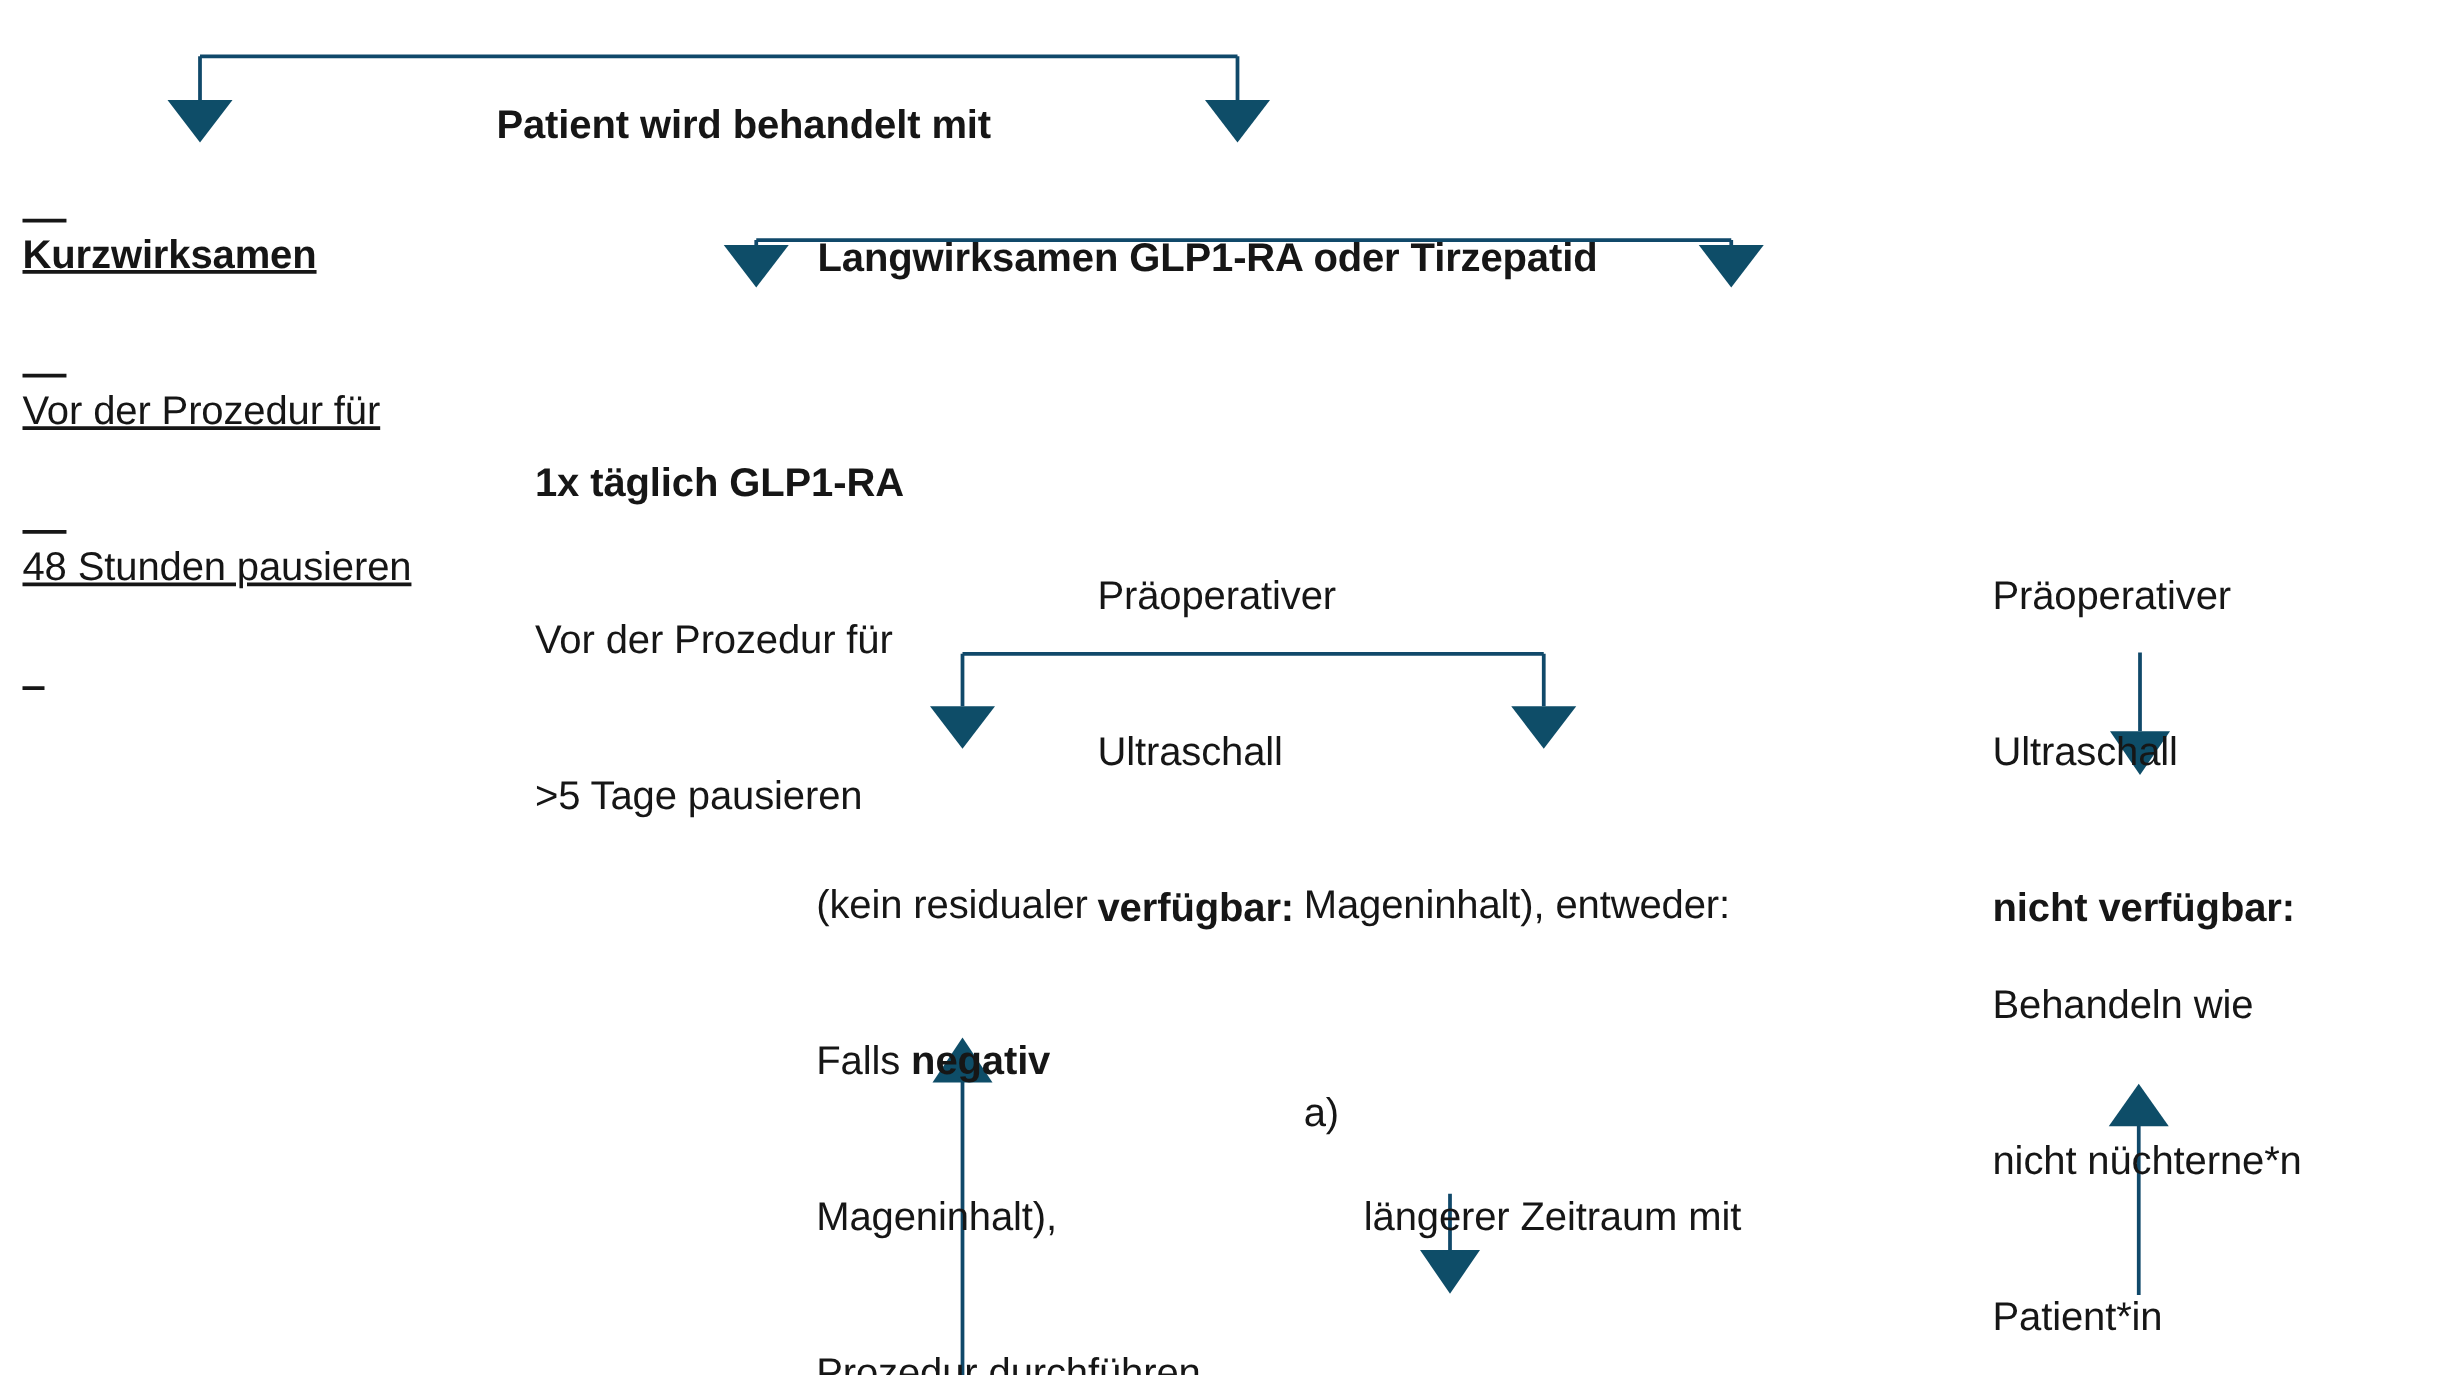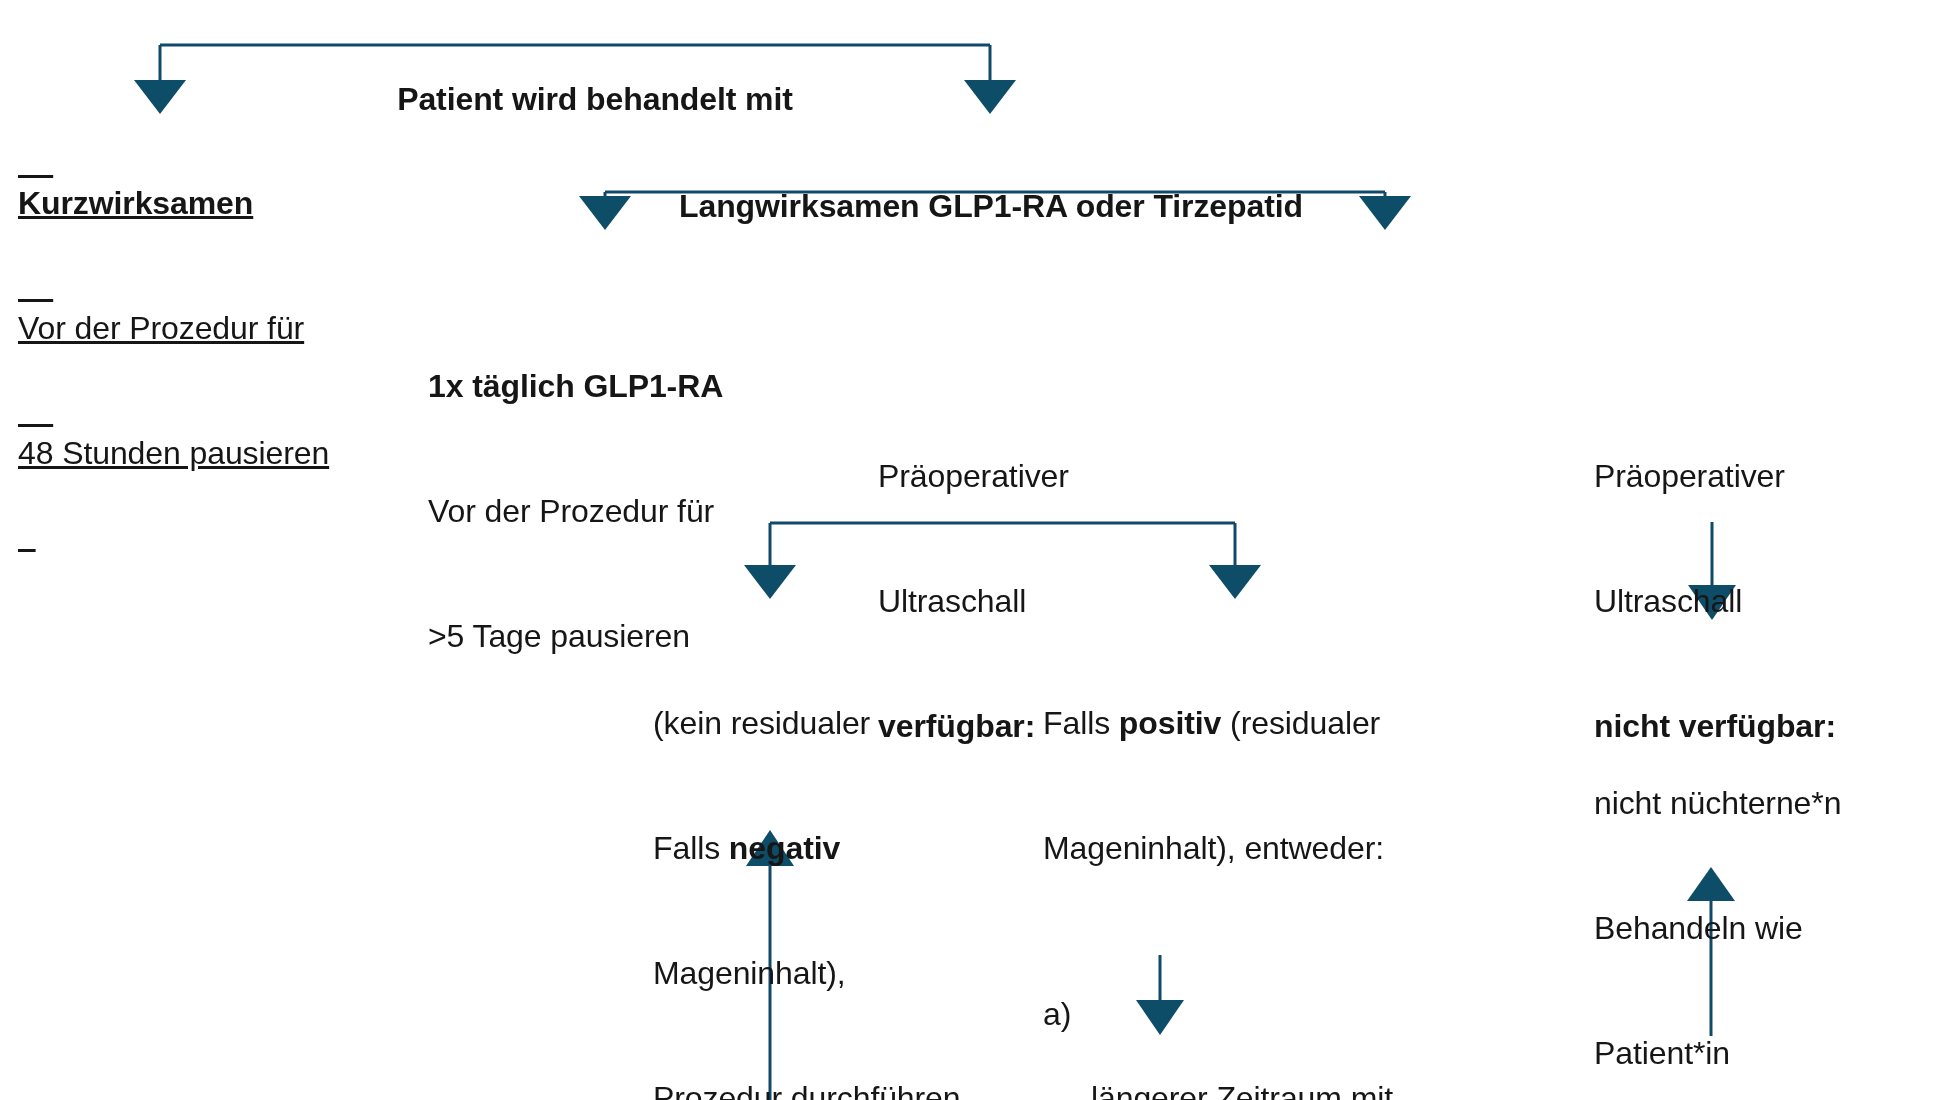--- a/index.html
+++ b/index.html
@@ -112,21 +112,21 @@
   <div class="node center" style="left:345px; top:-4px; width:500px; font-weight:bold;">
     <span class="ln">Patient wird behandelt mit</span>
   </div>
 
   <div class="node" style="left:18px; top:100px; width:400px;text-decoration:underline;">
     <span class="ln b">Kurzwirksamen</span>
     <span class="ln">Vor der Prozedur für</span>
     <span class="ln">48 Stunden pausieren</span>
   </div>
 
-  <div class="node center" style="left:541px; top:103px; width:900px; font-weight:bold;">
+  <div class="node center" style="left:516px; top:103px; width:900px; font-weight:bold;">
     <span class="ln">Langwirksamen GLP1-RA oder Tirzepatid</span>
   </div>
 
   <div class="node" style="left:428px; top:283px; width:380px;">
     <span class="ln b">1x täglich GLP1-RA</span>
     <span class="ln">Vor der Prozedur für</span>
     <span class="ln">&gt;5 Tage pausieren</span>
   </div>
 
 
@@ -143,42 +143,41 @@
   </div>
 
   <div class="node" style="left:653px; top:620px; width:380px;">
     <span class="ln">(kein residualer</span>
     <span class="ln"><span>Falls </span><span class="b">negativ</span></span>
     <span class="ln">Mageninhalt),</span>
     <span class="ln">Prozedur durchführen</span>
   </div>
 
   <div class="node" style="left:1043px; top:620px; width:520px;">
-    <span class="ln"><span>Falls </span><span class="b">positiv</span><span> (residualer</span></span>
     <span class="ln">Mageninhalt), entweder:</span>
 
     <div class="list-row">
       <span class="list-marker">a)</span>
       <span class="list-body">
         <span class="ln">längerer Zeitraum mit</span>
         
         
       </span>
     </div>
 
     
   </div>
 
   <div class="node" style="left:1098px; top:1038px; width:260px;">
     
   </div>
 
   <div class="node" style="left:1594px; top:700px; width:360px;">
+    <span class="ln">Behandeln wie</span>
     <span class="ln">nicht nüchterne*n</span>
-    <span class="ln">Behandeln wie</span>
     <span class="ln">Patient*in</span>
   </div>
 
   <div class="node" style="left:1594px; top:1038px; width:360px;">
     
   </div>
 
 </div>
 
 </body></html>

